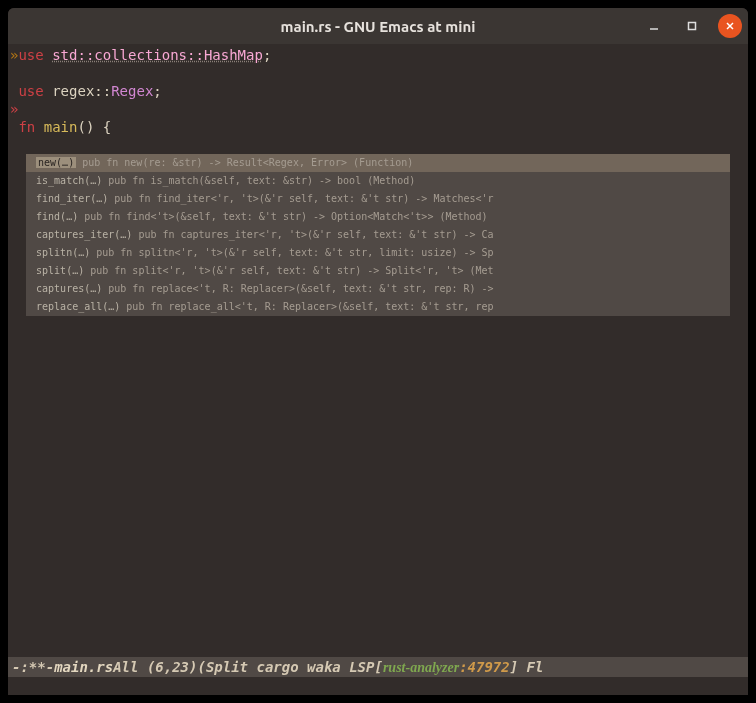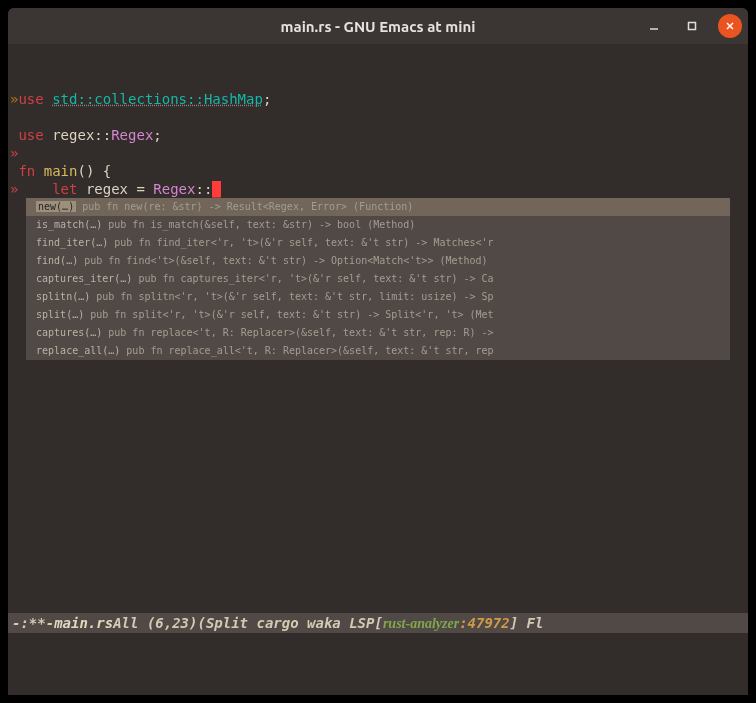--- a/index.html
+++ b/index.html
@@ -13,21 +13,20 @@
   }
   .window {
     position: absolute;
     top: 8px; left: 8px;
     width: 740px; height: 687px;
     background: #322c2a;
     border-radius: 6px;
     display: flex;
     flex-direction: column;
     box-shadow: 0 0 0 1px #000;
-    gap: 44px;
   }
   .titlebar {
     height: 36px;
     background: #3b3633;
     border-radius: 6px 6px 0 0;
     display: flex;
     align-items: center;
     color: #e6e1dc;
     font-family: "Ubuntu", "DejaVu Sans", sans-serif;
     font-size: 15px;
@@ -59,21 +58,21 @@
     background: #322c2a;
     position: relative;
     padding: 2px 0 0 0;
     line-height: 18px;
     font-size: 14px;
     overflow: hidden;
   }
   .code-line { white-space: pre; padding-left: 2px; height: 18px; }
   .gutter-mark { color: #b57614; }
   .kw { color: #ce4045; }
-  .path-dim { color: #14b8a6; text-decoration: underline dotted #8a7f78; }
+  .path-dim { color: #f9a8d4; text-decoration: underline dotted #8a7f78; }
   .punct { color: #dcd3c0; }
   .ident { color: #dcd3c0; }
   .type-name { color: #d287d2; }
   .fn-name { color: #d7ba5a; }
   .var { color: #dcd3c0; }
   .cursor-slot { background: #ff3b3b; color:#ff3b3b; }
   .redtick { color: #ce4045; }
 
   .popup {
     position: absolute;
@@ -137,21 +136,20 @@
       </div>
     </div>
   </div>
 
   <div class="editor">
     <div class="code-line"><span class="gutter-mark">»</span><span class="kw">use</span><span class="ident"> </span><span class="path-dim">std::collections::HashMap</span><span class="punct">;</span></div>
     <div class="code-line"> </div>
     <div class="code-line"> <span class="kw">use</span><span class="ident"> regex::</span><span class="type-name">Regex</span><span class="punct">;</span></div>
     <div class="code-line"><span class="redtick">»</span></div>
     <div class="code-line"> <span class="kw">fn</span><span class="fn-name"> main</span><span class="punct">() {</span></div>
-    <div class="code-line"><span class="redtick">»</span><span>    </span><span class="kw">let</span><span class="var"> regex </span><span class="punct">= </span><span class="type-name">Regex</span><span class="punct">::</span><span class="cursor-slot">_</span></div>
 
     <div class="popup">
       <div class="popup-row selected"> <span class="completion-name">new(…)</span><span class="sig"> pub fn new(re: &amp;str) -&gt; Result&lt;Regex, Error&gt; (Function)</span></div>
       <div class="popup-row"> <span class="completion-name">is_match(…)</span><span class="sig"> pub fn is_match(&amp;self, text: &amp;str) -&gt; bool (Method)</span></div>
       <div class="popup-row"> <span class="completion-name">find_iter(…)</span><span class="sig"> pub fn find_iter&lt;'r, 't&gt;(&amp;'r self, text: &amp;'t str) -&gt; Matches&lt;'r</span></div>
       <div class="popup-row"> <span class="completion-name">find(…)</span><span class="sig"> pub fn find&lt;'t&gt;(&amp;self, text: &amp;'t str) -&gt; Option&lt;Match&lt;'t&gt;&gt; (Method)</span></div>
       <div class="popup-row"> <span class="completion-name">captures_iter(…)</span><span class="sig"> pub fn captures_iter&lt;'r, 't&gt;(&amp;'r self, text: &amp;'t str) -&gt; Ca</span></div>
       <div class="popup-row"> <span class="completion-name">splitn(…)</span><span class="sig"> pub fn splitn&lt;'r, 't&gt;(&amp;'r self, text: &amp;'t str, limit: usize) -&gt; Sp</span></div>
       <div class="popup-row"> <span class="completion-name">split(…)</span><span class="sig"> pub fn split&lt;'r, 't&gt;(&amp;'r self, text: &amp;'t str) -&gt; Split&lt;'r, 't&gt; (Met</span></div>
       <div class="popup-row"> <span class="completion-name">captures(…)</span><span class="sig"> pub fn replace&lt;'t, R: Replacer&gt;(&amp;self, text: &amp;'t str, rep: R) -&gt;</span></div>

